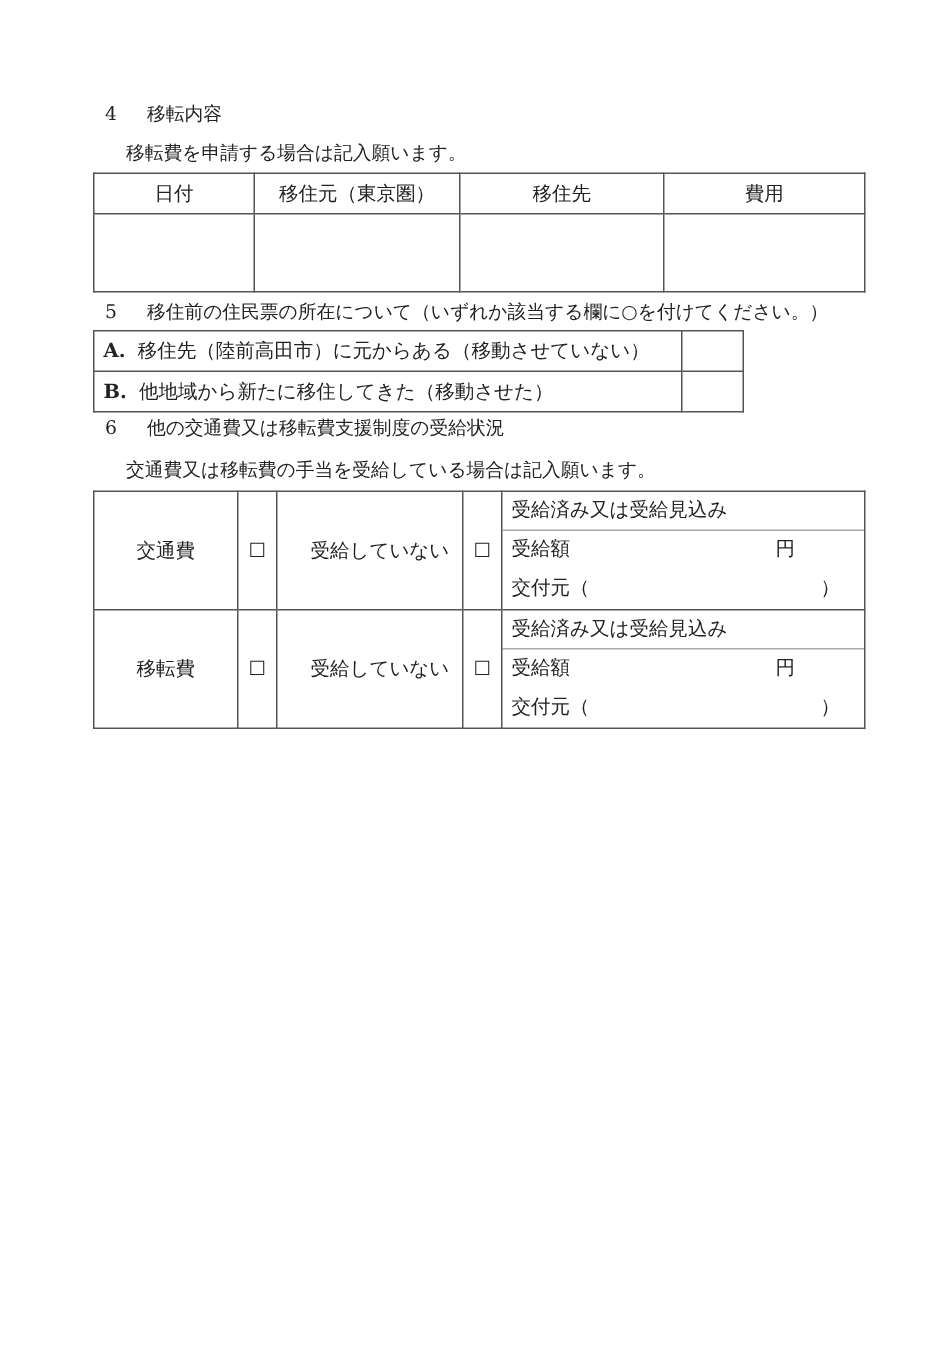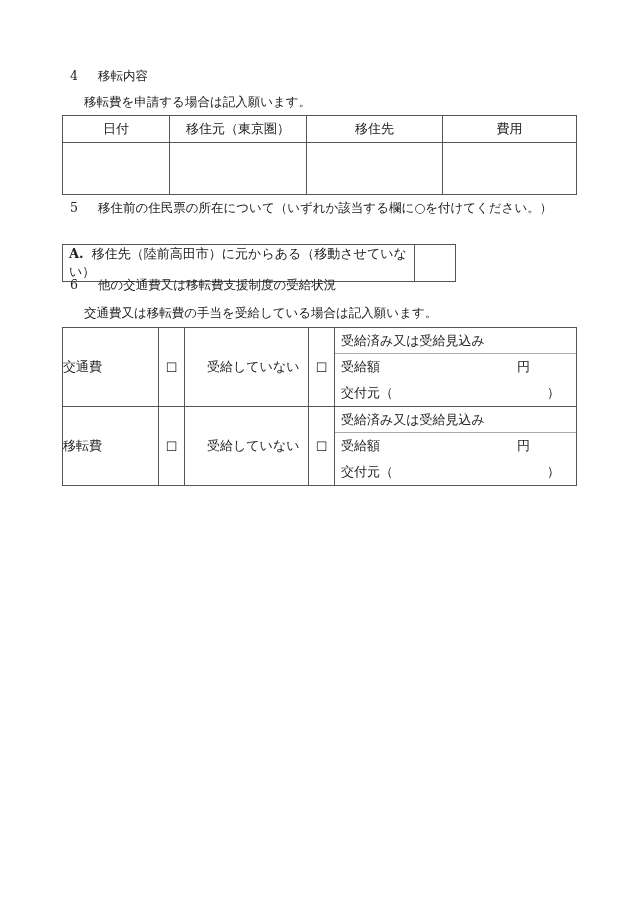--- a/index.html
+++ b/index.html
@@ -5,25 +5,25 @@
   html, body { margin:0; padding:0; background:#ffffff; }
   body { width:630px; height:903px; position:relative; overflow:hidden;
          font-family:"DejaVu Serif","Liberation Serif",serif; color:#222; font-size:12.5px; }
   .abs { position:absolute; white-space:nowrap; }
   table { border-collapse:collapse; position:absolute; }
   td { border:1px solid #555; padding:0; font-size:13px; }
   .t1 { left:62px; top:115px; width:515px; }
   .t1 td { text-align:center; }
   .t1 .hdr td { height:26px; }
   .t1 .body td { height:51px; }
-  .t2 { left:62px; top:220px; width:394px;margin-top:24px; }
+  .t2 { left:62px; top:220px; width:434px; }
   .t2 td { height:26px; }
   .t2 .lbl { padding-left:6px; text-align:left; }
   .t3 { left:62px; top:327px; width:515px; }
-  .t3 td.cat { text-align:left; width:95px; }
+  .t3 td.cat { text-align:center; width:95px; }
   .t3 td.chk { text-align:center; width:25px; font-size:13px; }
   .t3 td.txt { padding-left:22px; width:101px; }
   .t3 td.detail { padding:0; }
   .det-top { height:25px; line-height:25px; padding-left:6px; border-bottom:1px solid #aaa; }
   .det-line { height:26px; line-height:26px; padding-left:6px; position:relative; }
   .yen { position:absolute; left:182px; }
   .rparen { position:absolute; right:16px; }
 </style>
 </head>
 <body>
@@ -55,20 +55,27 @@
   <span>5</span>
   <span style="margin-left:16px;">移住前の住民票の所在について（いずれか該当する欄に○を付けてください。）</span>
 </div>
 
 <table class="t2">
   <tbody>
       <tr>
     <td class="lbl">
       <b>A.</b>
       <span style="margin-left:4px;">移住先（陸前高田市）に元からある（移動させていない）</span>
+    </td>
+    <td style="width:40px;"></td>
+  </tr>
+  <tr>
+    <td class="lbl">
+      <b>B.</b>
+      <span style="margin-left:4px;">他地域から新たに移住してきた（移動させた）</span>
     </td>
     <td style="width:40px;"></td>
   </tr>
 </tbody>
   </table>
 
 <div class="abs" style="left:70px;top:277px;text-align:right;">
   <span>6</span>
   <span style="margin-left:16px;">他の交通費又は移転費支援制度の受給状況</span>
 </div>

